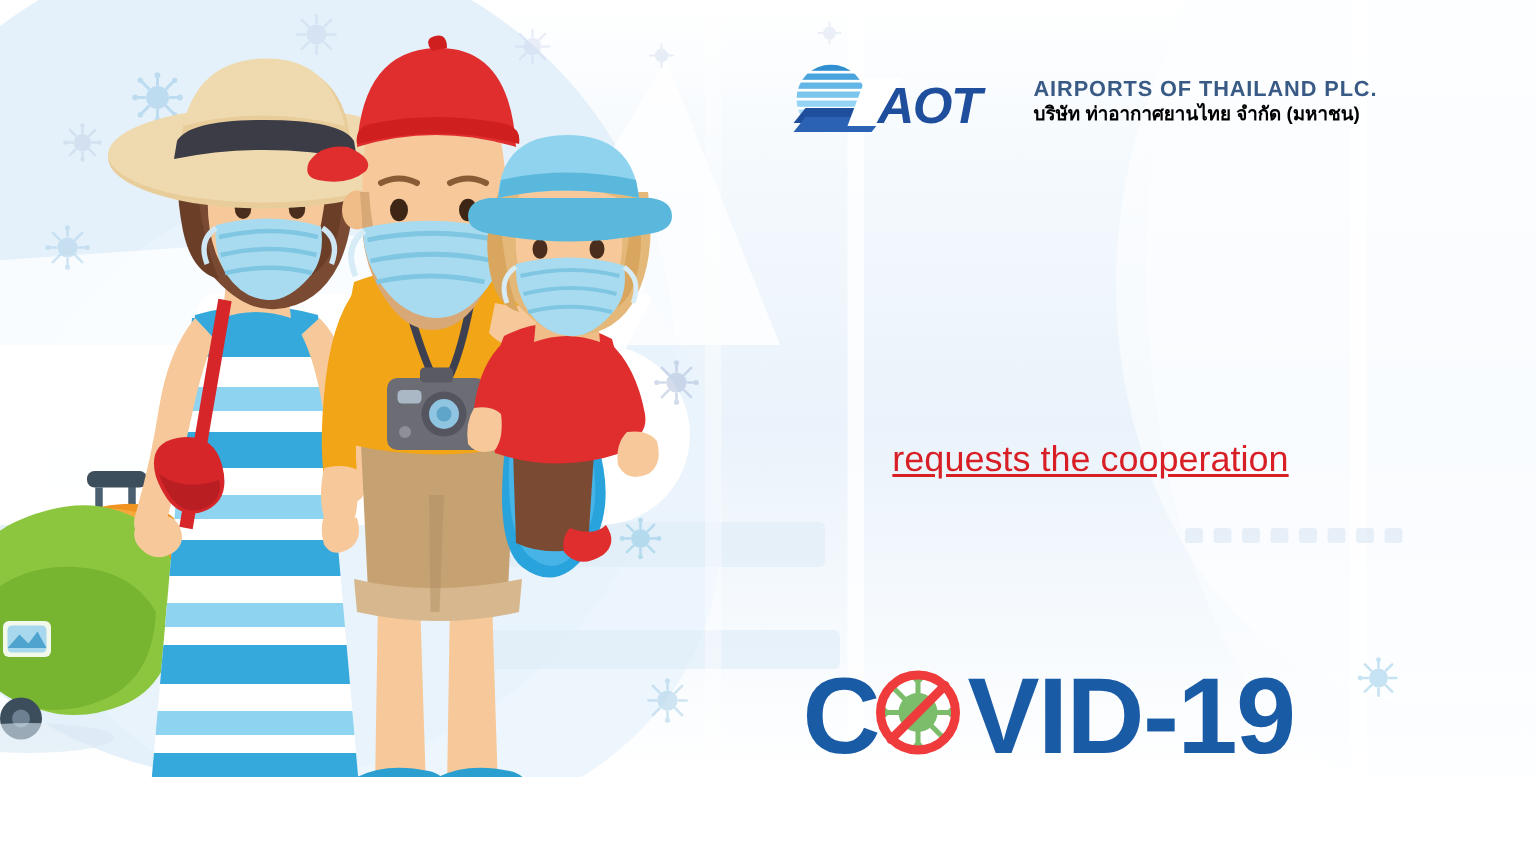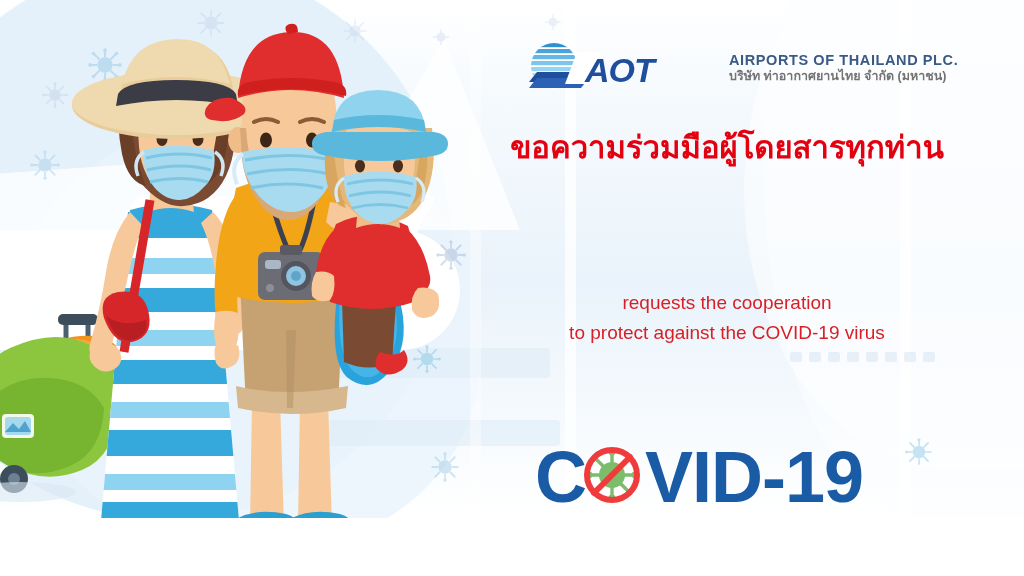--- a/index.html
+++ b/index.html
@@ -131,45 +131,45 @@
     text-align:center;
   }
 
   .logo-row {
     position:absolute;
     left:95px; top:42px;
     display:flex; align-items:center; gap:10px;
   }
   .logo-mark { width:150px; height:52px; position:relative; }
   .logo-mark svg { display:block; }
-  .logo-text { text-align:left; padding-left:4px;margin-left:40px; }
+  .logo-text { text-align:left; padding-left:4px; }
   .logo-text .ln1 {
     font-size:14.5px; font-weight:bold; color:#3a5a86;
     letter-spacing:.6px; line-height:1.15; white-space:nowrap;
   }
   .logo-text .ln2 {
-    font-size:12.5px; color:#737373; line-height:1.25;
+    font-size:12.5px; color:#000000; line-height:1.25;
     white-space:nowrap; font-weight:bold;
   }
 
   .thai-head {
     position:absolute; left:0; right:0; top:128px;
     color:#e3000f;
     font-weight:bold;
     line-height:1.30;
   }
   .thai-head .tl { font-size:31px; display:block; white-space:nowrap; }
   .thai-head .tl3 { font-size:31px; }
 
   .eng-body {
     position:absolute; left:0; right:0; top:288px;
     color:#d81f25;
     line-height:1.58;
   }
-  .eng-body .el { font-size:19px; display:block; white-space:nowrap; }
+  .eng-body .el { font-size:24px; display:block; white-space:nowrap;text-decoration:underline; }
 
   .covid-logo {
     position:absolute; left:0; right:0; top:440px;
     height:80px;
   }
   .covid-logo svg { display:block; margin:0 auto; }
 </style>
 </head>
 <body>
 
@@ -683,26 +683,24 @@
           <text x="60" y="40" font-family="Liberation Sans, sans-serif" font-size="34" font-weight="bold" font-style="italic" fill="#1f4e9c" letter-spacing="-1">AOT</text>
         </svg>
       </div>
       <div class="logo-text">
         <div class="ln1">AIRPORTS OF THAILAND PLC.</div>
         <div class="ln2">บริษัท ท่าอากาศยานไทย จำกัด (มหาชน)</div>
       </div>
     </div>
 
     <div class="thai-head">
-      <span class="tl">ขอความร่วมมือผู้โดยสารทุกท่าน</span>
     </div>
 
     <div class="eng-body">
       <span class="el">requests the cooperation</span>
-      <span class="el">to protect against the COVID-19 virus</span>
     </div>
 
     <div class="covid-logo">
       <svg width="400" height="76" viewBox="0 0 400 76">
 
         <text x="8" y="62" font-family="Liberation Sans, sans-serif" font-size="72" font-weight="bold" fill="#1a5ba6">C</text>
 
         <g transform="translate(58,8)">
           <circle cx="27" cy="27" r="25" fill="#ffffff"></circle>
 

